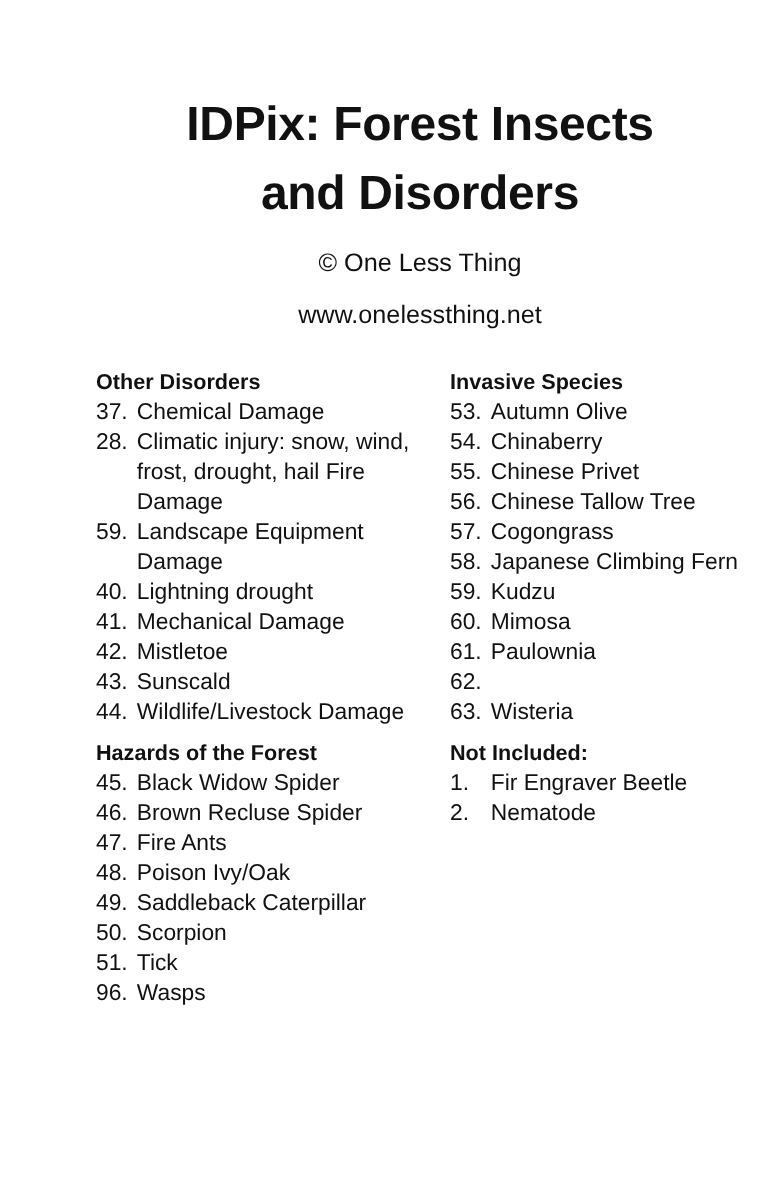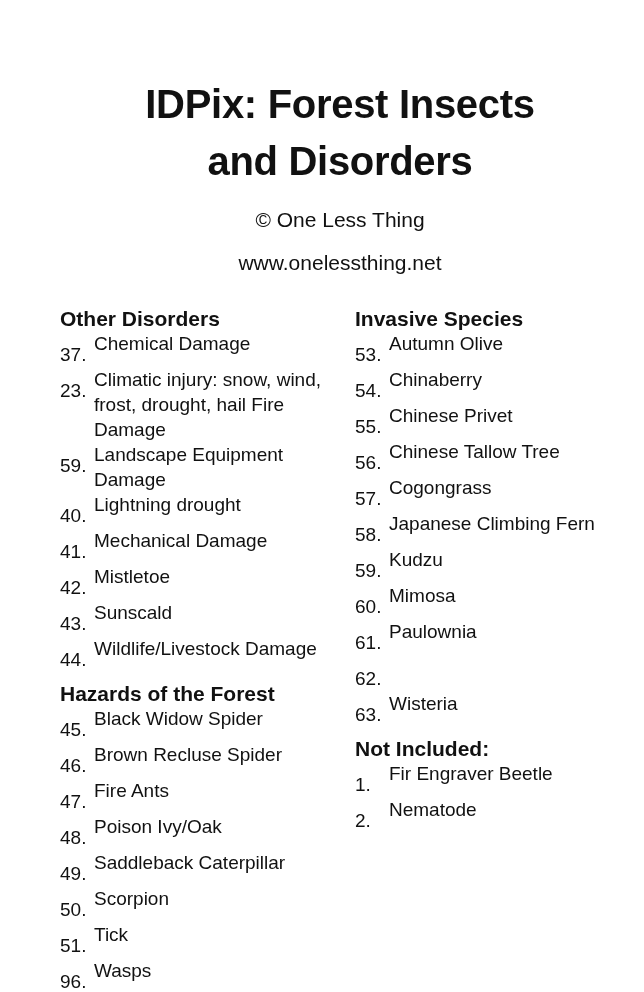--- a/index.html
+++ b/index.html
@@ -7,21 +7,21 @@
     margin: 0;
     padding: 0;
     background: #ffffff;
     color: #111111;
     font-family: "Liberation Sans", "DejaVu Sans", sans-serif;
   }
   .page {
     width: 644px;
     height: 992px;
     background: #ffffff;
-    padding: 76px 24px 0 60px;
+    padding: 76px 24px 0 80px;
     overflow: hidden;
   }
   .title {
     margin: 0;
     font-size: 40px;
     line-height: 57px;
     font-weight: bold;
     text-align: center;
     letter-spacing: -0.3px;
   }
@@ -41,33 +41,32 @@
     width: 295px;
   }
   .col-right {
     flex: 1;
   }
   .section { margin-top: 9px; }
   .col-left > .section:first-child,
   .col-right > .section:first-child { margin-top: 0; }
   .section-heading {
     margin: 0;
-    font-size: 21px;
+    font-size: 18px;
     line-height: 25px;
     font-weight: bold;
   }
   .row {
     display: flex;
     font-size: 19px;
     line-height: 25px;
   }
   .num {
     flex: 0 0 34px;
     width: 34px;
-    margin-top: 11px;
   }
   .txt { flex: 1; }
   .col-left .txt { max-width: 240px; }
 </style>
 </head>
 <body>
 
 <div class="page">
 
   <h1 class="title">
@@ -85,21 +84,21 @@
       <div class="section">
         <h2 class="section-heading">Other Disorders</h2>
         <div class="list">
 
             <div class="row">
               <span class="num">37.</span>
               <span class="txt">Chemical Damage</span>
             </div>
 
             <div class="row">
-              <span class="num">23.</span>
+              <span class="num">28.</span>
               <span class="txt">Climatic injury: snow, wind, frost, drought, hail Fire Damage</span>
             </div>
 
             <div class="row">
               <span class="num">59.</span>
               <span class="txt">Landscape Equipment Damage</span>
             </div>
 
             <div class="row">
               <span class="num">40.</span>

